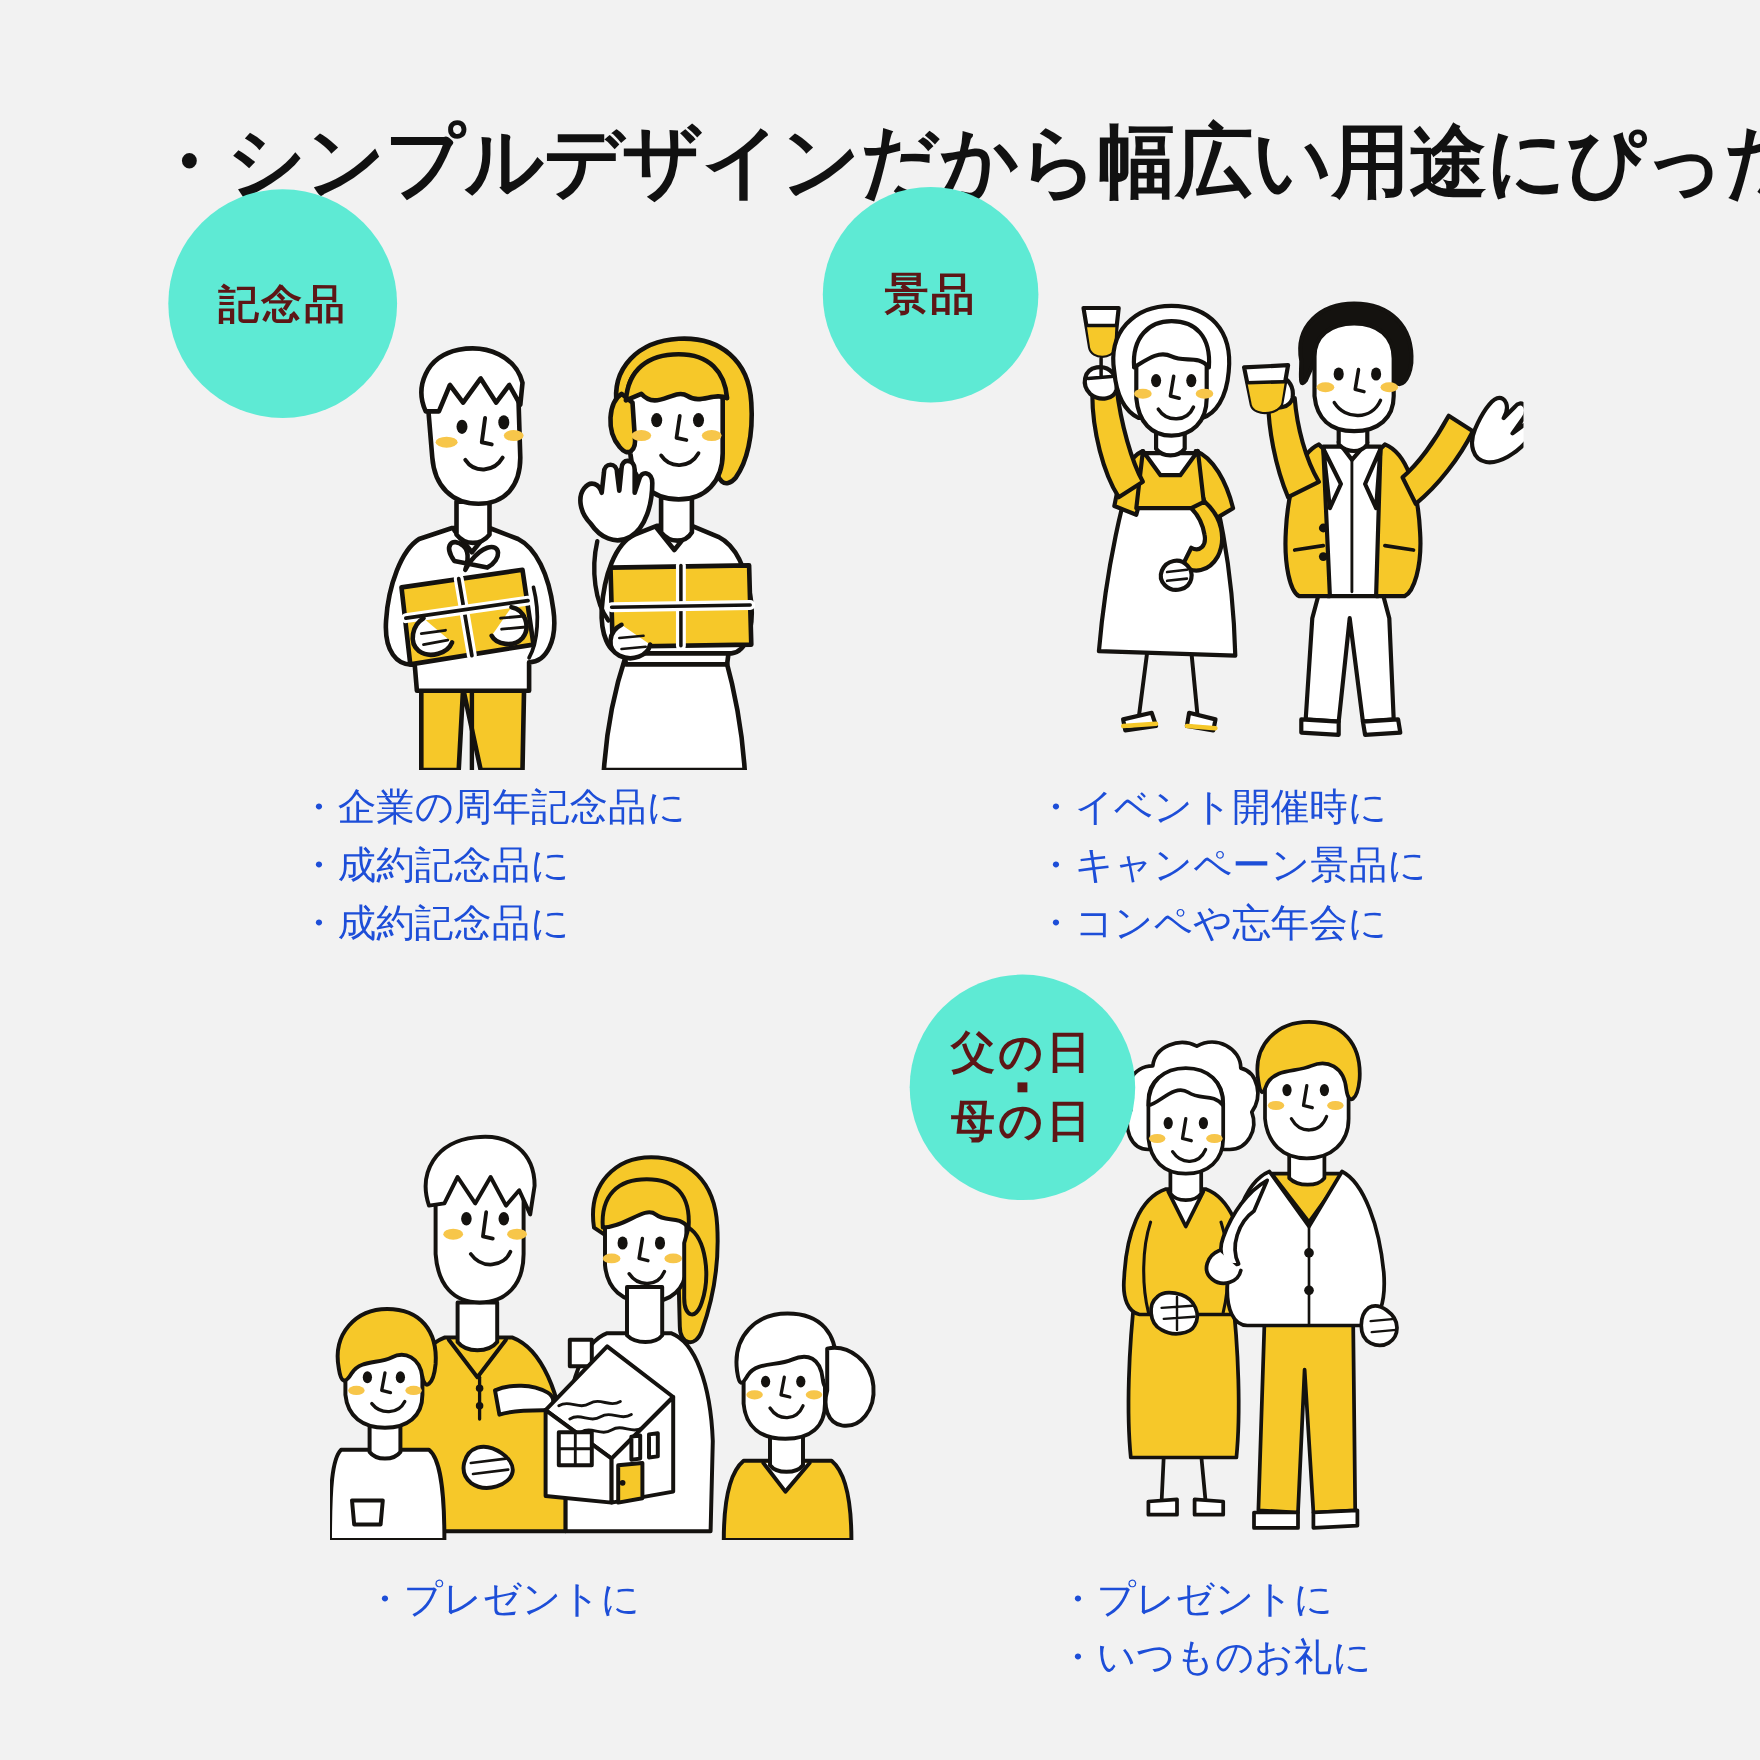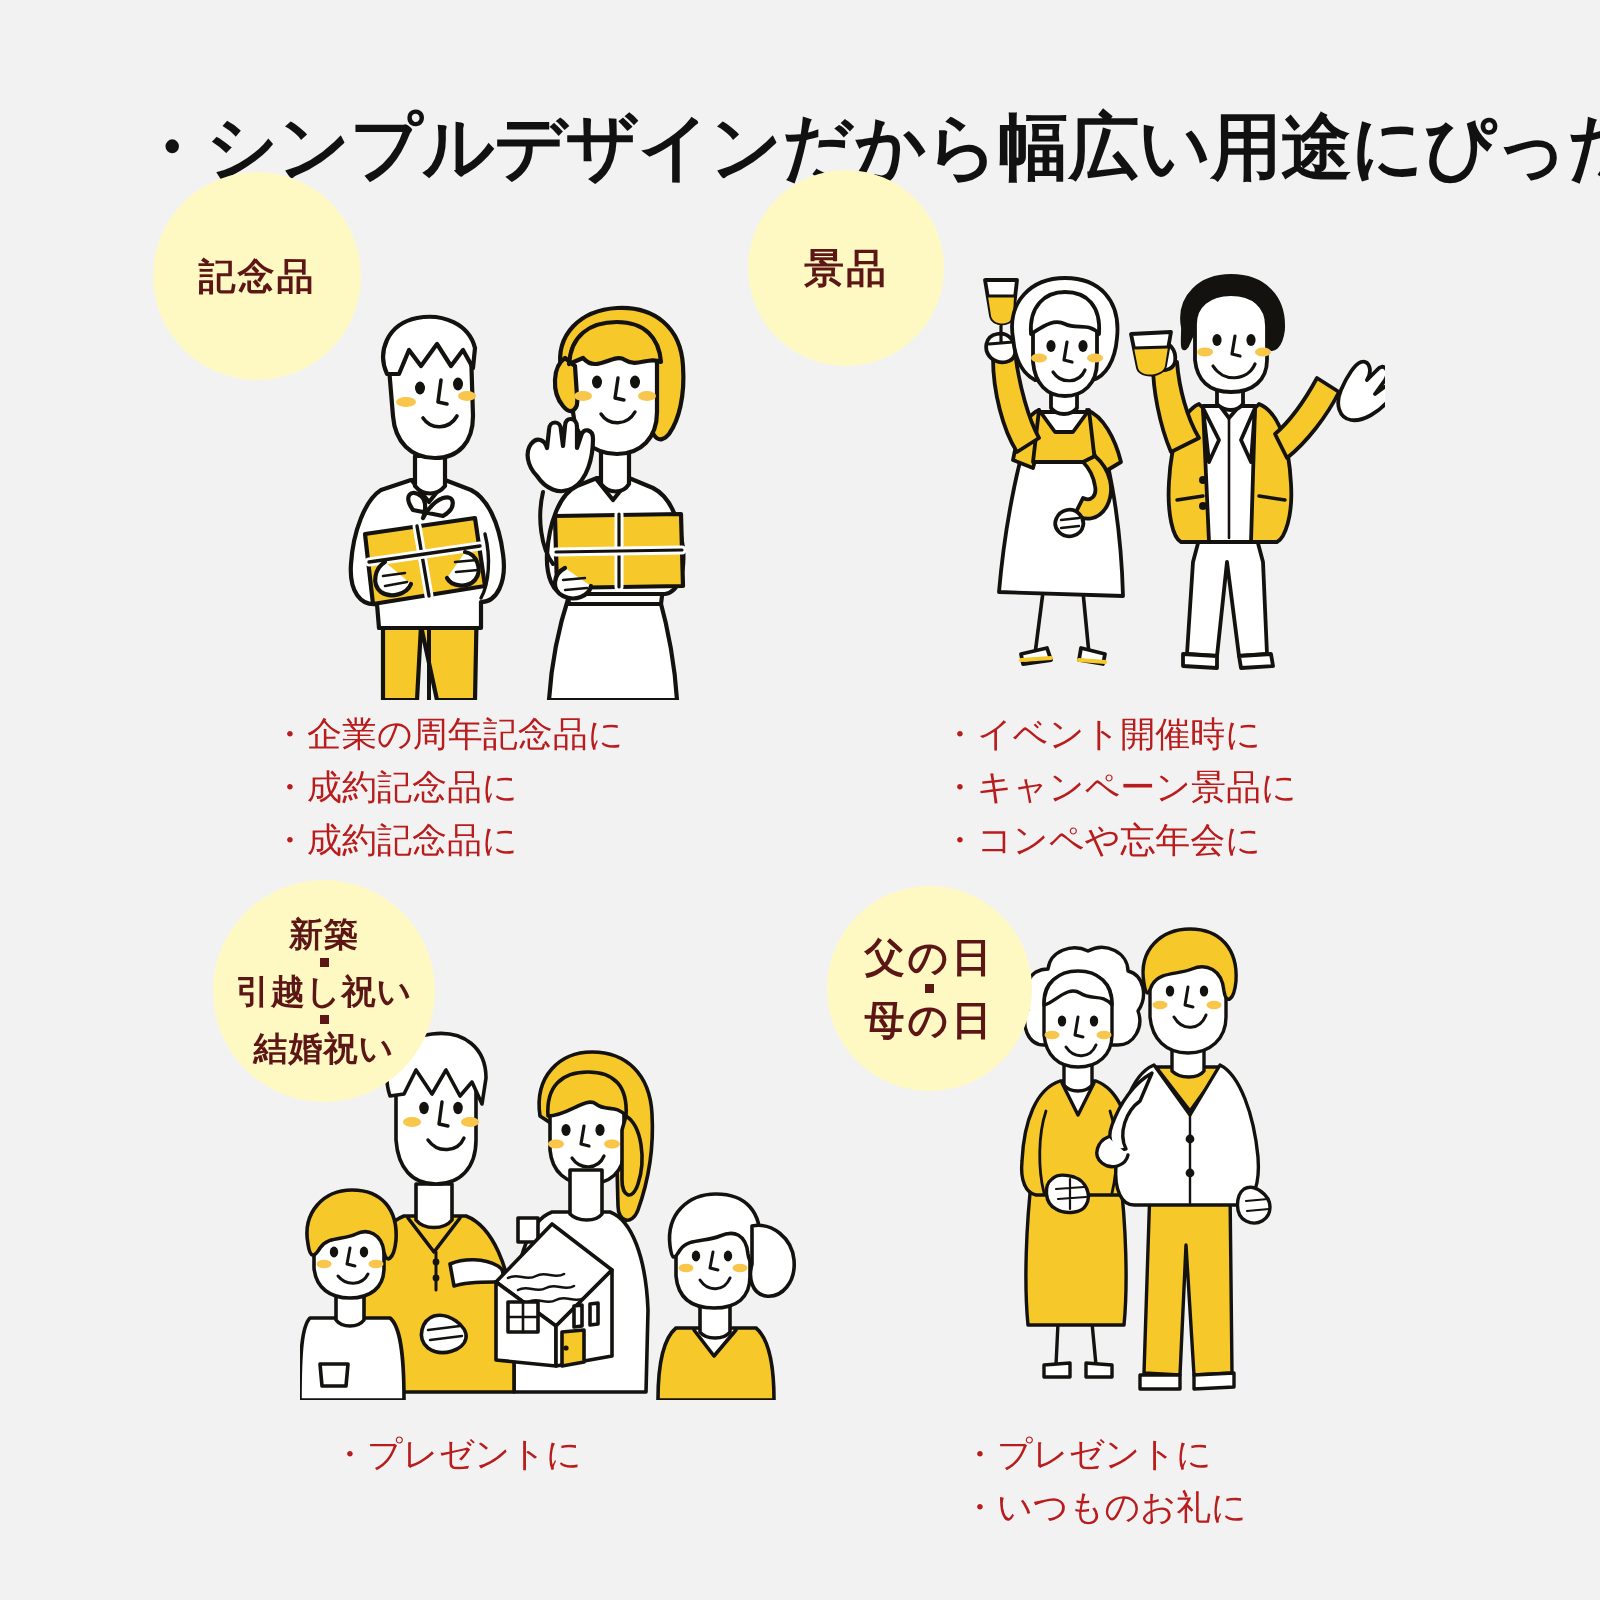--- a/index.html
+++ b/index.html
@@ -40,21 +40,21 @@
     white-space: nowrap;
     font-family: "DejaVu Sans", "Liberation Sans", sans-serif;
     transform: scaleX(0.97);
     transform-origin: left center;
   }
 
   
   .badge {
     position: absolute;
     border-radius: 50%;
-    background: #fef9c3;
+    background: #5eead4;
     display: flex;
     flex-direction: column;
     align-items: center;
     justify-content: center;
     color: #5d1616;
     font-weight: 700;
     text-align: center;
     z-index: 3;
     line-height: 1.0;
     font-family: "DejaVu Sans", "Liberation Sans", sans-serif;
@@ -105,21 +105,21 @@
 
   #illus-gift     { left: 325px;  top: 296px;  width: 380px;  height: 404px; }
   #illus-toast    { left: 955px;  top: 262px;  width: 430px;  height: 420px; }
   #illus-family   { left: 300px;  top: 1020px; width: 500px;  height: 380px; }
   #illus-parents  { left: 1000px; top: 925px;  width: 280px;  height: 470px; }
 
   
   .caption {
     position: absolute;
     z-index: 4;
-    color: #b91c1c;
+    color: #1d4ed8;
     font-size: 35px;
     line-height: 1.52;
     white-space: nowrap;
     font-family: "DejaVu Sans", "Liberation Sans", sans-serif;
     font-weight: 400;
   }
   .caption .cap-line { display: block; }
 
   #caption-kinenhin { left: 272px;  top: 708px; }
   #caption-keihin   { left: 906px;  top: 708px; margin-left: 36px; }
@@ -362,27 +362,20 @@
       <ellipse cx="308" cy="90" rx="8" ry="4.5" fill="#f7c64a" stroke="none"></ellipse>
     </svg>
   </div>
 
   <div class="caption" id="caption-keihin">
     <span class="cap-line">・イベント開催時に</span>
     <span class="cap-line">・キャンペーン景品に</span>
     <span class="cap-line">・コンペや忘年会に</span>
   </div>
 
-  <div class="badge" id="badge-shinchiku">
-    <span class="badge-line">新築</span>
-    <span class="badge-dot"></span>
-    <span class="badge-line">引越し祝い</span>
-    <span class="badge-dot"></span>
-    <span class="badge-line">結婚祝い</span>
-  </div>
 
   <div class="illus" id="illus-family">
     <svg viewBox="0 0 500 380" xmlns="http://www.w3.org/2000/svg" fill="none" stroke="#14120f" stroke-width="3.6" stroke-linecap="round" stroke-linejoin="round">
 
       <path d="M252 192 C230 200 216 238 214 290 L214 372 L346 372
                L348 290 C346 238 332 200 310 192 Z" fill="#ffffff" stroke="#14120f"></path>
 
       <path d="M240 96 C234 56 260 32 292 32 C326 32 350 54 352 94
                C354 128 348 162 338 190 C332 206 318 202 318 186
                L316 108 L252 104 Z" fill="#f6c829" stroke="#14120f"></path>

